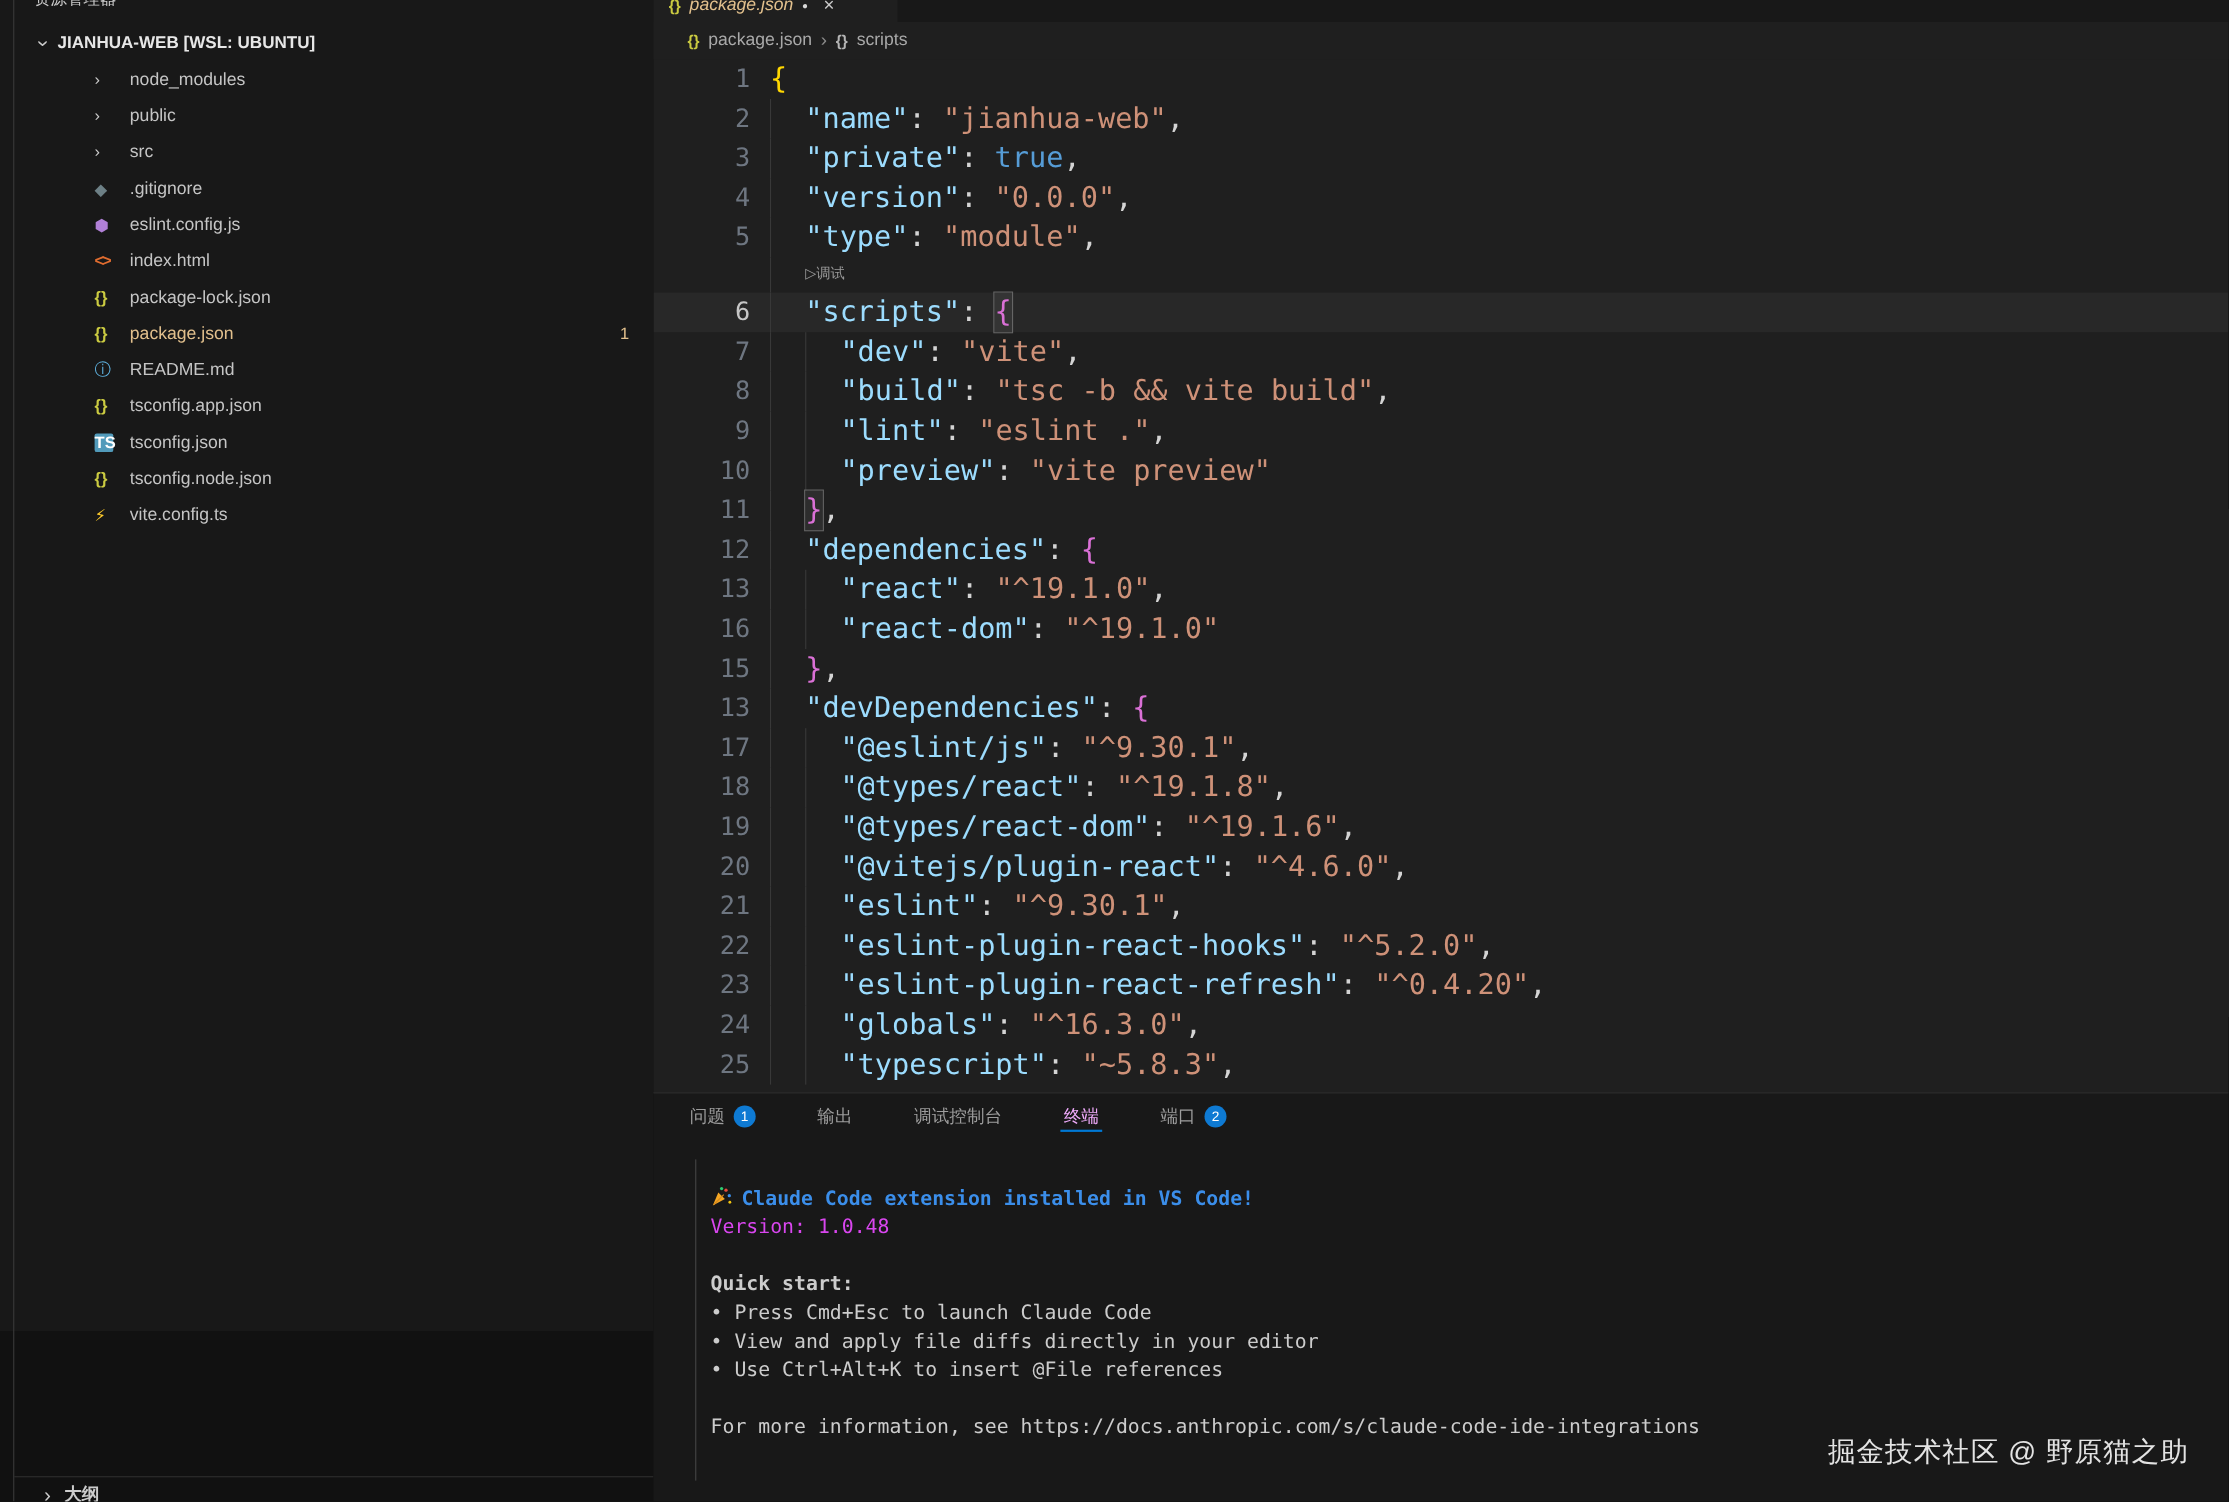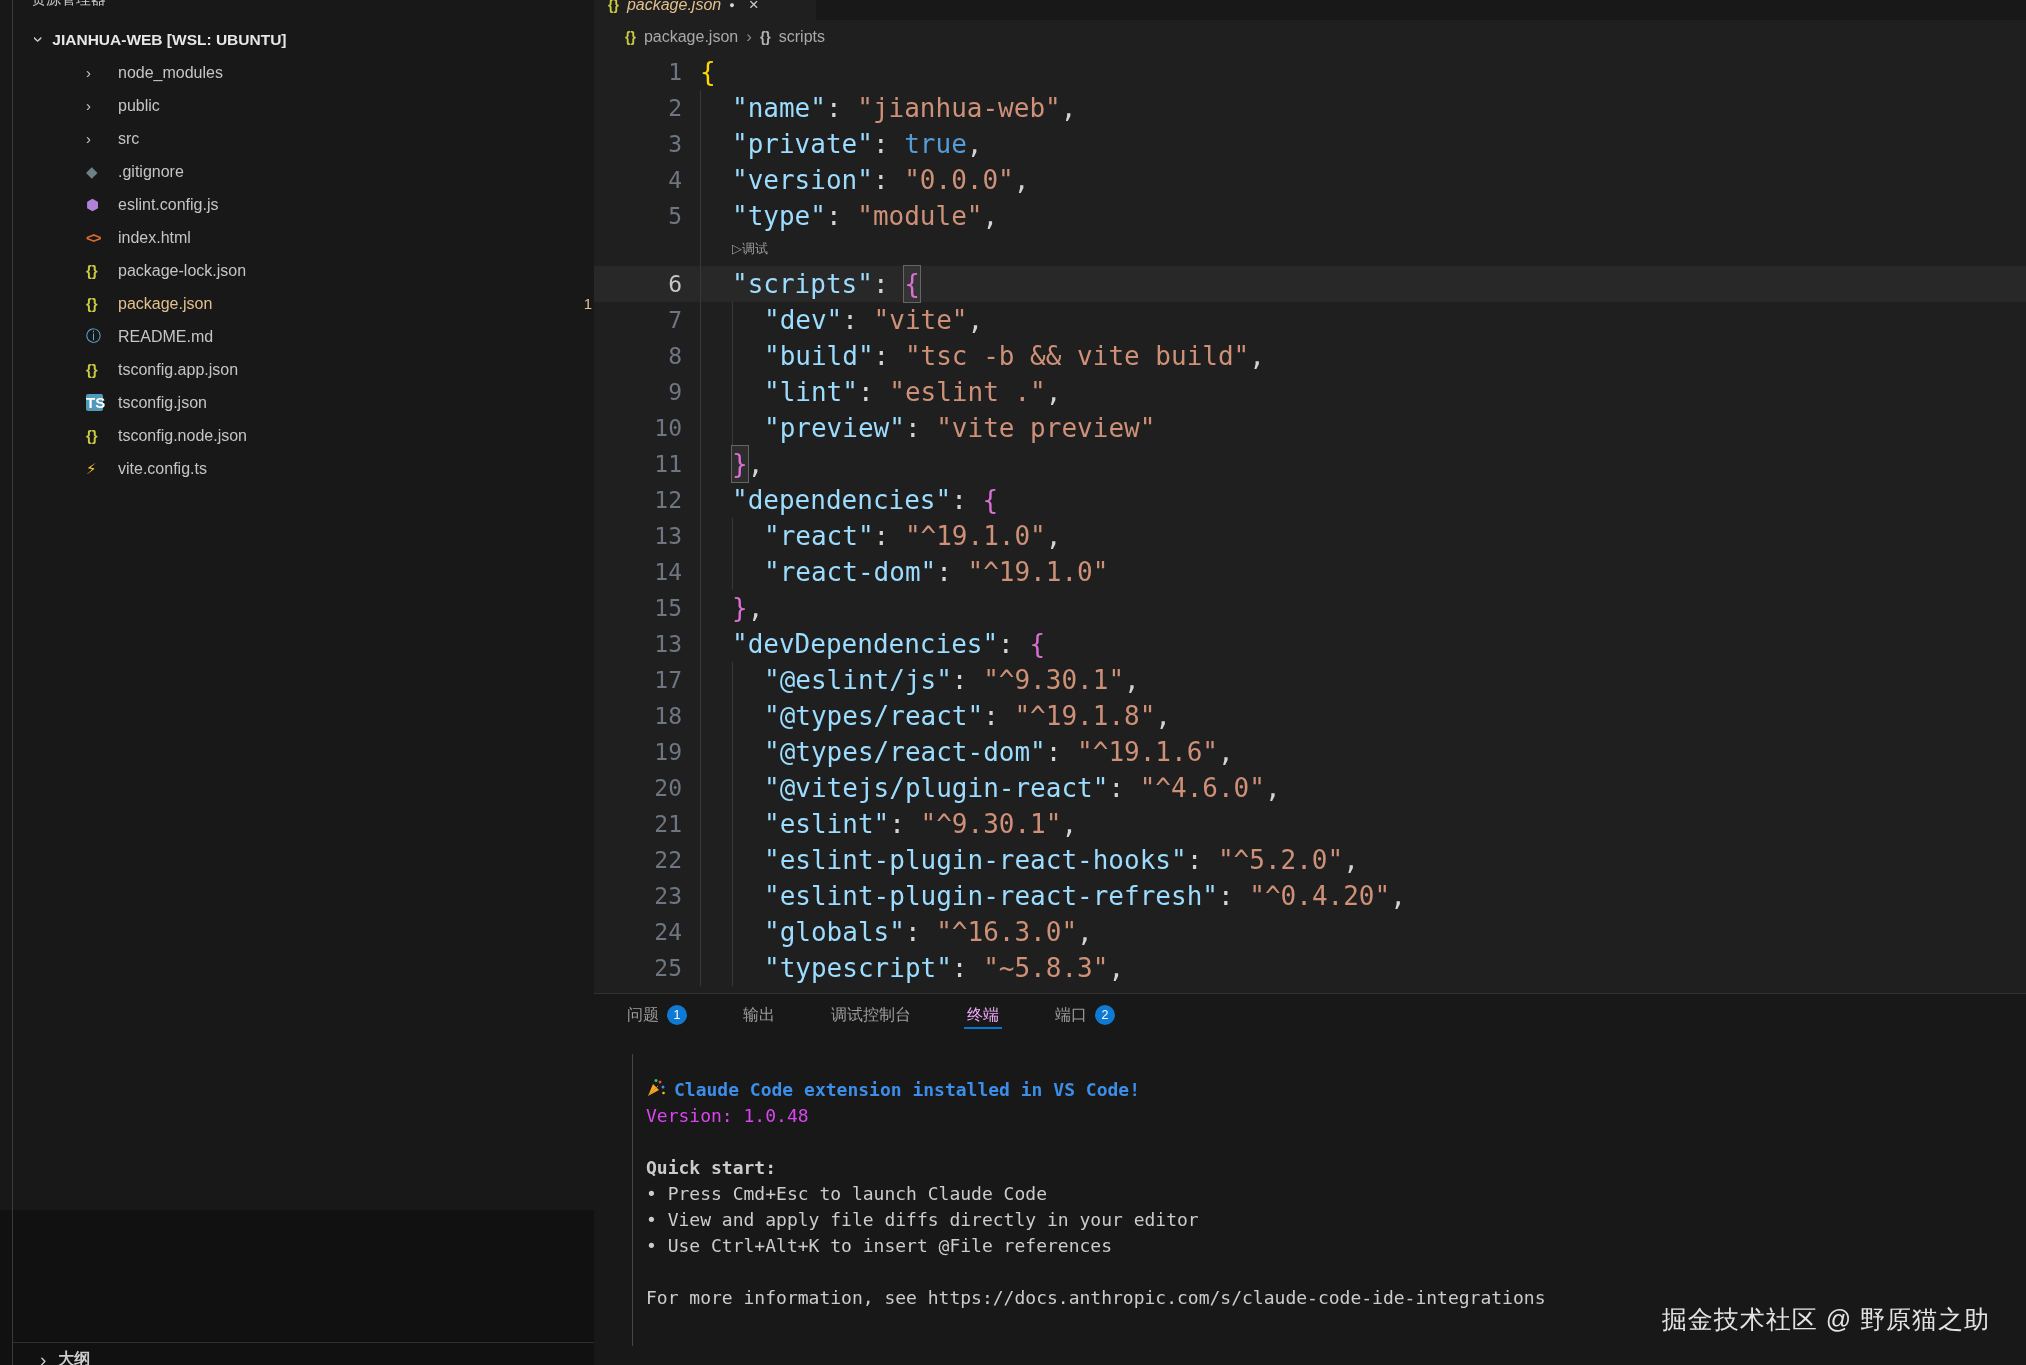--- a/index.html
+++ b/index.html
@@ -2,21 +2,21 @@
 <html><head>
 <meta charset="utf-8">
 <style>
   html,body{margin:0;padding:0;background:#111;}
   body{width:2026px;height:1365px;position:relative;overflow:hidden;
        font-family:"Liberation Sans","DejaVu Sans",sans-serif;
        -webkit-font-smoothing:antialiased;}
   .mono{font-family:"DejaVu Sans Mono","Liberation Mono",monospace;}
 
   
-  .sidebar{position:absolute;left:0;top:0;width:594px;height:1210px;background:#181818;padding-left:20px;}
+  .sidebar{position:absolute;left:0;top:0;width:594px;height:1210px;background:#181818;}
   .sidebar-edge{position:absolute;left:12px;top:0;width:1px;height:1365px;background:#3a3a3a;}
   .explorer-title{position:absolute;left:31px;top:-10px;font-size:15px;color:#cccccc;}
   .section-header{position:absolute;left:0;top:23px;width:100%;height:33px;display:flex;align-items:center;color:#e7e7e7;font-weight:bold;font-size:15.5px;}
   .section-header .chev{margin-left:36px;margin-right:10px;}
   .chev{display:inline-block;color:#cccccc;font-size:19px;font-weight:normal;line-height:1;}
   .rot90{transform:rotate(90deg);}
   .file-tree{position:absolute;left:0;top:56px;width:100%;}
   .file-row{height:33px;display:flex;align-items:center;padding-left:86px;font-size:16px;color:#c5c5c5;position:relative;cursor:pointer;}
   .file-row .fi{width:32px;flex:0 0 32px;display:inline-flex;align-items:center;justify-content:flex-start;font-size:15px;}
   .file-row.modified{color:#e2c08d;}
@@ -174,21 +174,21 @@
       <div class="code-row"><span class="gutter">5</span><span class="ctext"><span class="guide"></span><span class="tok k">"type"</span><span class="tok p">: </span><span class="tok s">"module"</span><span class="tok p">,</span></span></div>
       <div class="code-row lens"><span class="gutter"></span><span class="ctext"><span class="guide"></span><span class="lens-text">▷调试</span></span></div>
       <div class="code-row hl"><span class="gutter">6</span><span class="ctext"><span class="guide"></span><span class="tok k">"scripts"</span><span class="tok p">: </span><span class="tok b1 mt">{</span></span></div>
       <div class="code-row"><span class="gutter">7</span><span class="ctext"><span class="guide"></span><span class="guide"></span><span class="tok k">"dev"</span><span class="tok p">: </span><span class="tok s">"vite"</span><span class="tok p">,</span></span></div>
       <div class="code-row"><span class="gutter">8</span><span class="ctext"><span class="guide"></span><span class="guide"></span><span class="tok k">"build"</span><span class="tok p">: </span><span class="tok s">"tsc -b &amp;&amp; vite build"</span><span class="tok p">,</span></span></div>
       <div class="code-row"><span class="gutter">9</span><span class="ctext"><span class="guide"></span><span class="guide"></span><span class="tok k">"lint"</span><span class="tok p">: </span><span class="tok s">"eslint ."</span><span class="tok p">,</span></span></div>
       <div class="code-row"><span class="gutter">10</span><span class="ctext"><span class="guide"></span><span class="guide"></span><span class="tok k">"preview"</span><span class="tok p">: </span><span class="tok s">"vite preview"</span></span></div>
       <div class="code-row"><span class="gutter">11</span><span class="ctext"><span class="guide"></span><span class="tok b1 mt">}</span><span class="tok p">,</span></span></div>
       <div class="code-row"><span class="gutter">12</span><span class="ctext"><span class="guide"></span><span class="tok k">"dependencies"</span><span class="tok p">: </span><span class="tok b1">{</span></span></div>
       <div class="code-row"><span class="gutter">13</span><span class="ctext"><span class="guide"></span><span class="guide"></span><span class="tok k">"react"</span><span class="tok p">: </span><span class="tok s">"^19.1.0"</span><span class="tok p">,</span></span></div>
-      <div class="code-row"><span class="gutter">14</span><span class="ctext"><span class="guide"></span><span class="guide"></span><span class="tok k">"react-dom"</span><span class="tok p">: </span><span class="tok s">"^19.1.0"</span></span></div>
+      <div class="code-row"><span class="gutter">16</span><span class="ctext"><span class="guide"></span><span class="guide"></span><span class="tok k">"react-dom"</span><span class="tok p">: </span><span class="tok s">"^19.1.0"</span></span></div>
       <div class="code-row"><span class="gutter">15</span><span class="ctext"><span class="guide"></span><span class="tok b1">}</span><span class="tok p">,</span></span></div>
       <div class="code-row"><span class="gutter">13</span><span class="ctext"><span class="guide"></span><span class="tok k">"devDependencies"</span><span class="tok p">: </span><span class="tok b1">{</span></span></div>
       <div class="code-row"><span class="gutter">17</span><span class="ctext"><span class="guide"></span><span class="guide"></span><span class="tok k">"@eslint/js"</span><span class="tok p">: </span><span class="tok s">"^9.30.1"</span><span class="tok p">,</span></span></div>
       <div class="code-row"><span class="gutter">18</span><span class="ctext"><span class="guide"></span><span class="guide"></span><span class="tok k">"@types/react"</span><span class="tok p">: </span><span class="tok s">"^19.1.8"</span><span class="tok p">,</span></span></div>
       <div class="code-row"><span class="gutter">19</span><span class="ctext"><span class="guide"></span><span class="guide"></span><span class="tok k">"@types/react-dom"</span><span class="tok p">: </span><span class="tok s">"^19.1.6"</span><span class="tok p">,</span></span></div>
       <div class="code-row"><span class="gutter">20</span><span class="ctext"><span class="guide"></span><span class="guide"></span><span class="tok k">"@vitejs/plugin-react"</span><span class="tok p">: </span><span class="tok s">"^4.6.0"</span><span class="tok p">,</span></span></div>
       <div class="code-row"><span class="gutter">21</span><span class="ctext"><span class="guide"></span><span class="guide"></span><span class="tok k">"eslint"</span><span class="tok p">: </span><span class="tok s">"^9.30.1"</span><span class="tok p">,</span></span></div>
       <div class="code-row"><span class="gutter">22</span><span class="ctext"><span class="guide"></span><span class="guide"></span><span class="tok k">"eslint-plugin-react-hooks"</span><span class="tok p">: </span><span class="tok s">"^5.2.0"</span><span class="tok p">,</span></span></div>
       <div class="code-row"><span class="gutter">23</span><span class="ctext"><span class="guide"></span><span class="guide"></span><span class="tok k">"eslint-plugin-react-refresh"</span><span class="tok p">: </span><span class="tok s">"^0.4.20"</span><span class="tok p">,</span></span></div>
       <div class="code-row"><span class="gutter">24</span><span class="ctext"><span class="guide"></span><span class="guide"></span><span class="tok k">"globals"</span><span class="tok p">: </span><span class="tok s">"^16.3.0"</span><span class="tok p">,</span></span></div>

